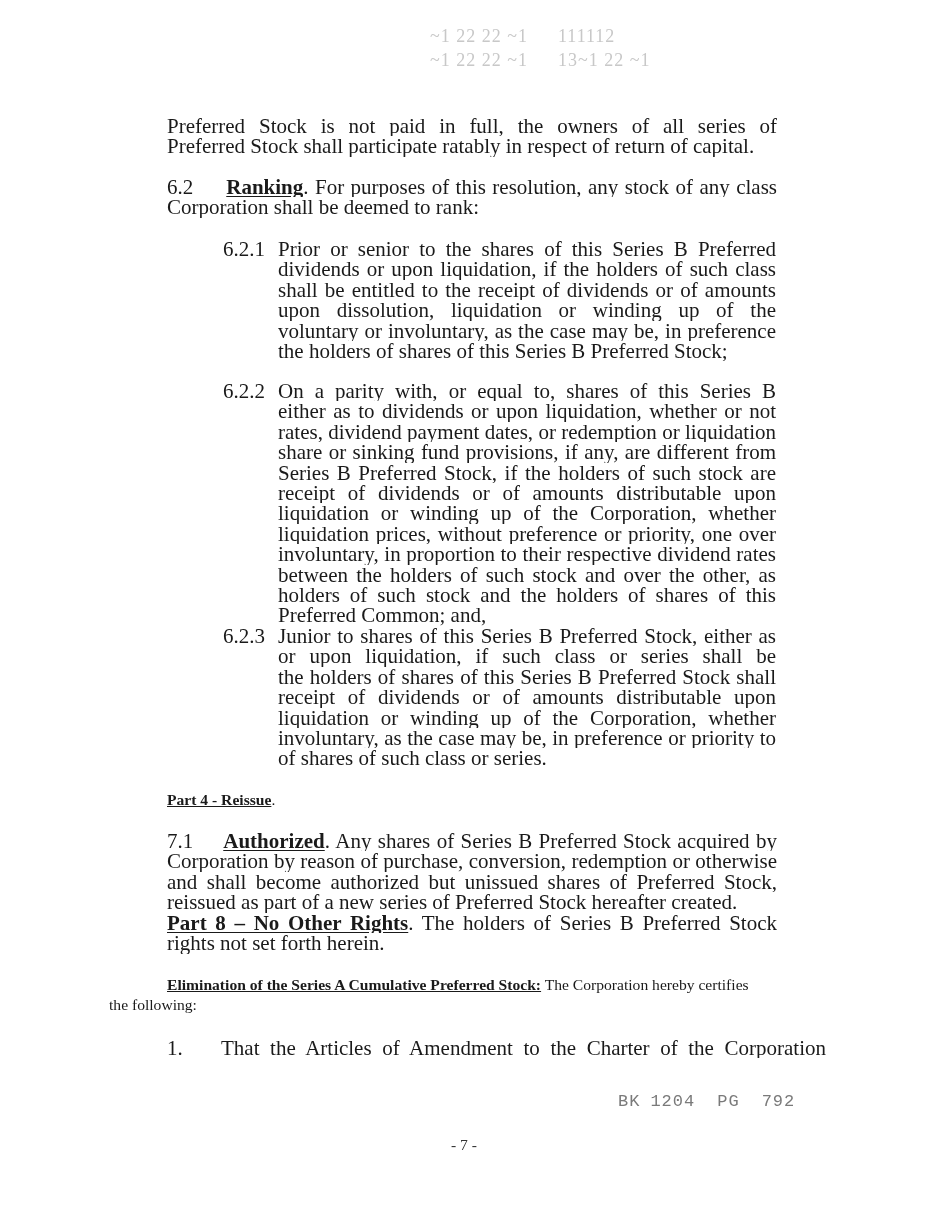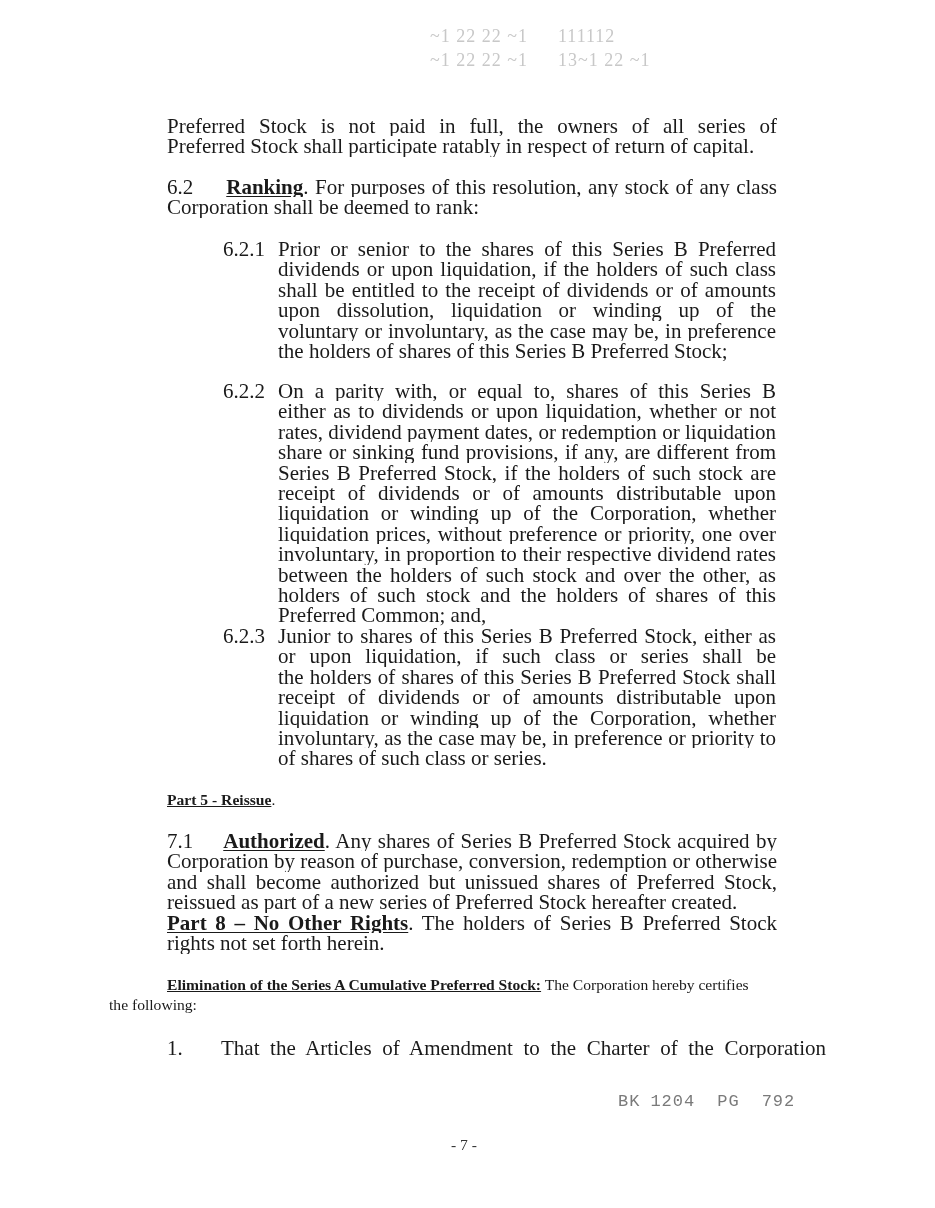--- a/index.html
+++ b/index.html
@@ -80,21 +80,21 @@
 <div class="block" style="left:278px; top:626px; width:498px;">
   <span class="l">Junior to shares of this Series B Preferred Stock, either as to dividends</span>
   <span class="l">or upon liquidation, if such class or series shall be Common Stock or if</span>
   <span class="l">the holders of shares of this Series B Preferred Stock shall be entitled to</span>
   <span class="l">receipt of dividends or of amounts distributable upon dissolution,</span>
   <span class="l">liquidation or winding up of the Corporation, whether voluntary or</span>
   <span class="l">involuntary, as the case may be, in preference or priority to the holders</span>
   <span class="l last">of shares of such class or series.</span>
 </div>
 
-<div class="line" style="left:167px; top:790px;"><span class="bu">Part 5 - Reissue</span><span>.</span></div>
+<div class="line" style="left:167px; top:790px;"><span class="bu">Part 4 - Reissue</span><span>.</span></div>
 
 <div class="block" style="left:167px; top:831px; width:610px;">
   <span class="l"><span>7.1</span><span style="display:inline-block;width:30px;"></span><span class="bu">Authorized</span><span>.  Any shares of Series B Preferred Stock acquired by the</span></span>
   <span class="l">Corporation by reason of purchase, conversion, redemption or otherwise shall be retired</span>
   <span class="l">and shall become authorized but unissued shares of Preferred Stock, which may be</span>
   <span class="l last">reissued as part of a new series of Preferred Stock hereafter created.</span>
 </div>
 
 <div class="block" style="left:167px; top:913px; width:610px;">
   <span class="l"><span class="bu">Part 8 – No Other Rights</span><span>.  The holders of Series B Preferred Stock shall not have any</span></span>

